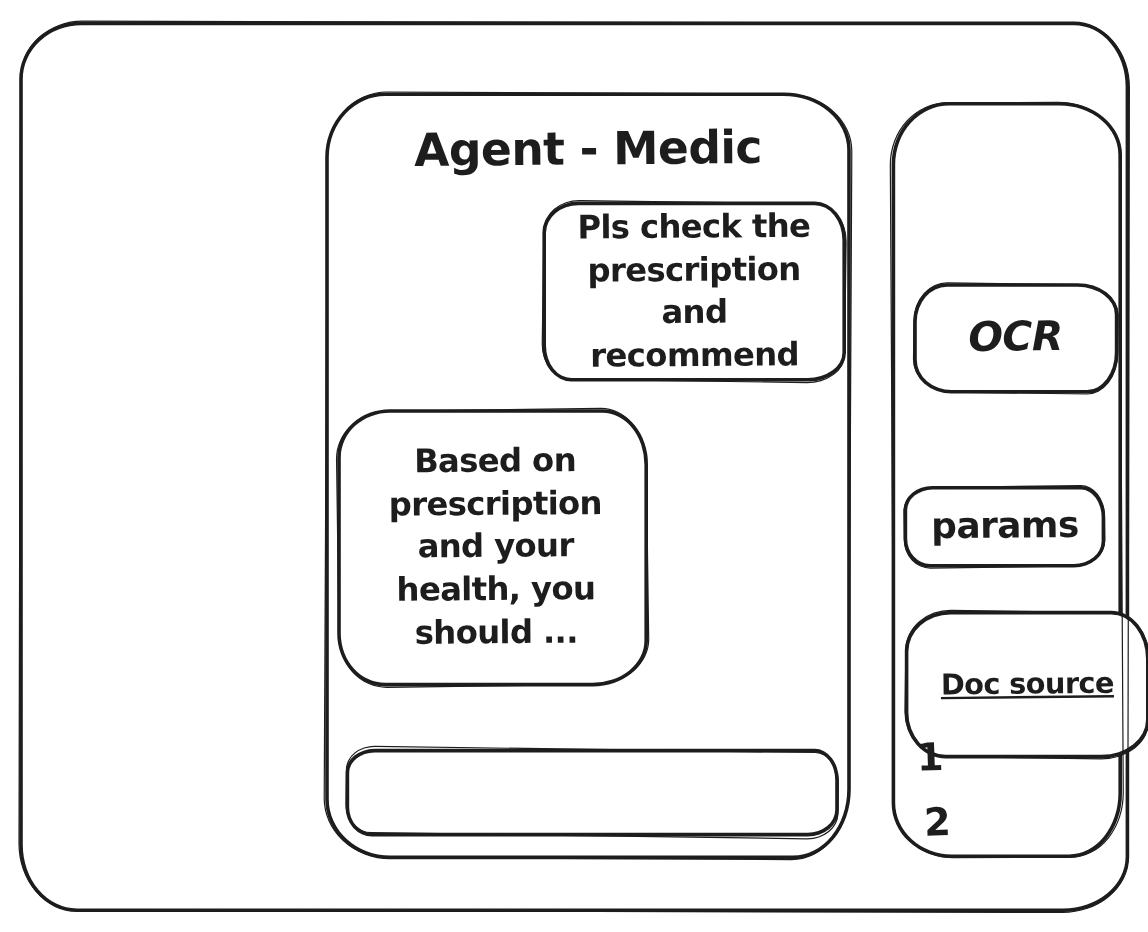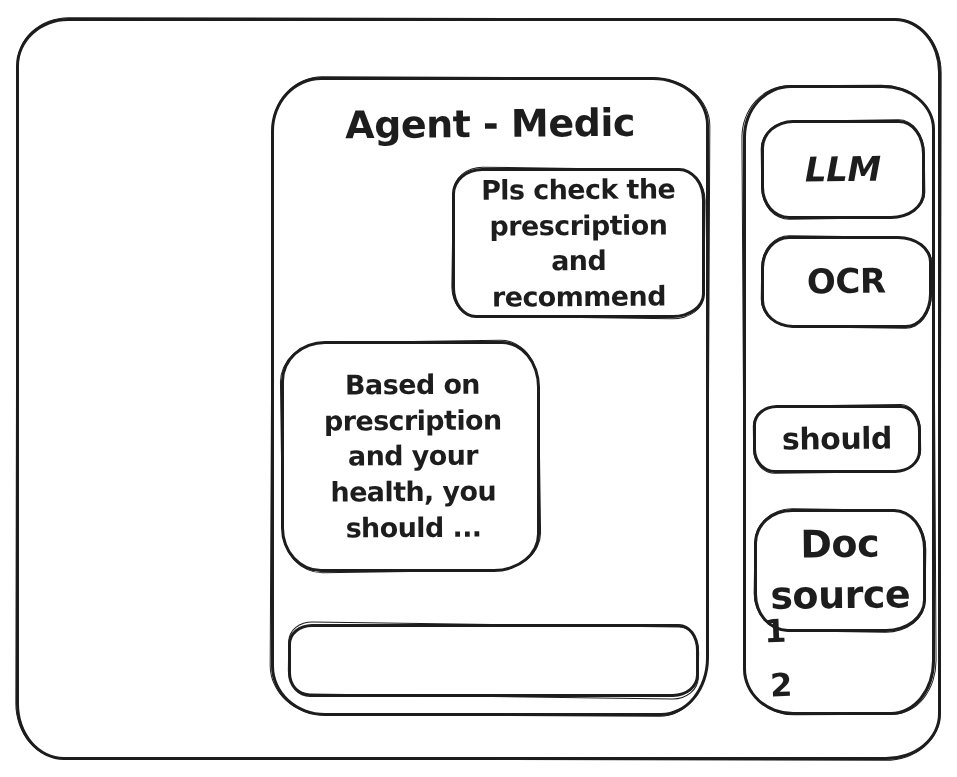--- a/index.html
+++ b/index.html
@@ -78,25 +78,25 @@
   .tool-btn{
     display:flex; align-items:center; justify-content:center;
     font-family:inherit; font-weight:700; color:var(--ink);
     letter-spacing:-.5px; text-align:center; line-height:1.35; padding:0;
     cursor:pointer;
   }
   .tool-btn .lbl{ transform:rotate(-.6deg); }
   .btn-llm{ left:15px; top:32px;  width:164px; height:99px; font-size:34px;
             border-radius:32px 26px 34px 28px / 28px 34px 26px 32px; font-style:italic; }
   .btn-ocr{ left:15px; top:148px; width:171px; height:92px; font-size:34px;
-            border-radius:28px 34px 26px 32px / 32px 26px 34px 28px; }
+            border-radius:28px 34px 26px 32px / 32px 26px 34px 28px;font-style:italic; }
   .btn-params{ left:7px; top:317px; width:168px; height:68px; font-size:30px;
                border-radius:24px 20px 26px 22px / 20px 26px 22px 24px; }
-  .btn-doc{ left:8px; top:421px; width:172px; height:123px; font-size:38px;
-            border-radius:38px 32px 40px 34px / 34px 40px 32px 38px; }
+  .btn-doc{ left:8px; top:421px; width:204px; height:123px; font-size:24px;
+            border-radius:38px 32px 40px 34px / 34px 40px 32px 38px;text-decoration:underline; }
   .doc-marker{
     position:absolute; font-size:32px; font-weight:700; z-index:5;
     transform:rotate(-2deg);
   }
   .marker-1{ left:18px; top:524px; }
   .marker-2{ left:24px; top:578px; }
 </style>
 </head>
 <body>
 
@@ -114,28 +114,25 @@
       <div class="sk bubble agent r4">
         <span class="txt">Based on prescription and your health, you should ...</span>
       </div>
 
       <div class="sk input-box r3">
         <input type="text" value="" style="">
       </div>
     </div>
 
     <div class="sk tools-panel r2">
-      <button class="sk tool-btn btn-llm r4">
-        <span class="lbl">LLM</span>
-      </button>
       <button class="sk tool-btn btn-ocr r3">
         <span class="lbl">OCR</span>
       </button>
       <button class="sk tool-btn btn-params r4">
-        <span class="lbl">should</span>
+        <span class="lbl">params</span>
       </button>
       <button class="sk tool-btn btn-doc r3">
         <span class="lbl">Doc source</span>
       </button>
       <div class="doc-marker marker-1">1</div>
       <div class="doc-marker marker-2">2</div>
     </div>
 
   </div>
 </div>

